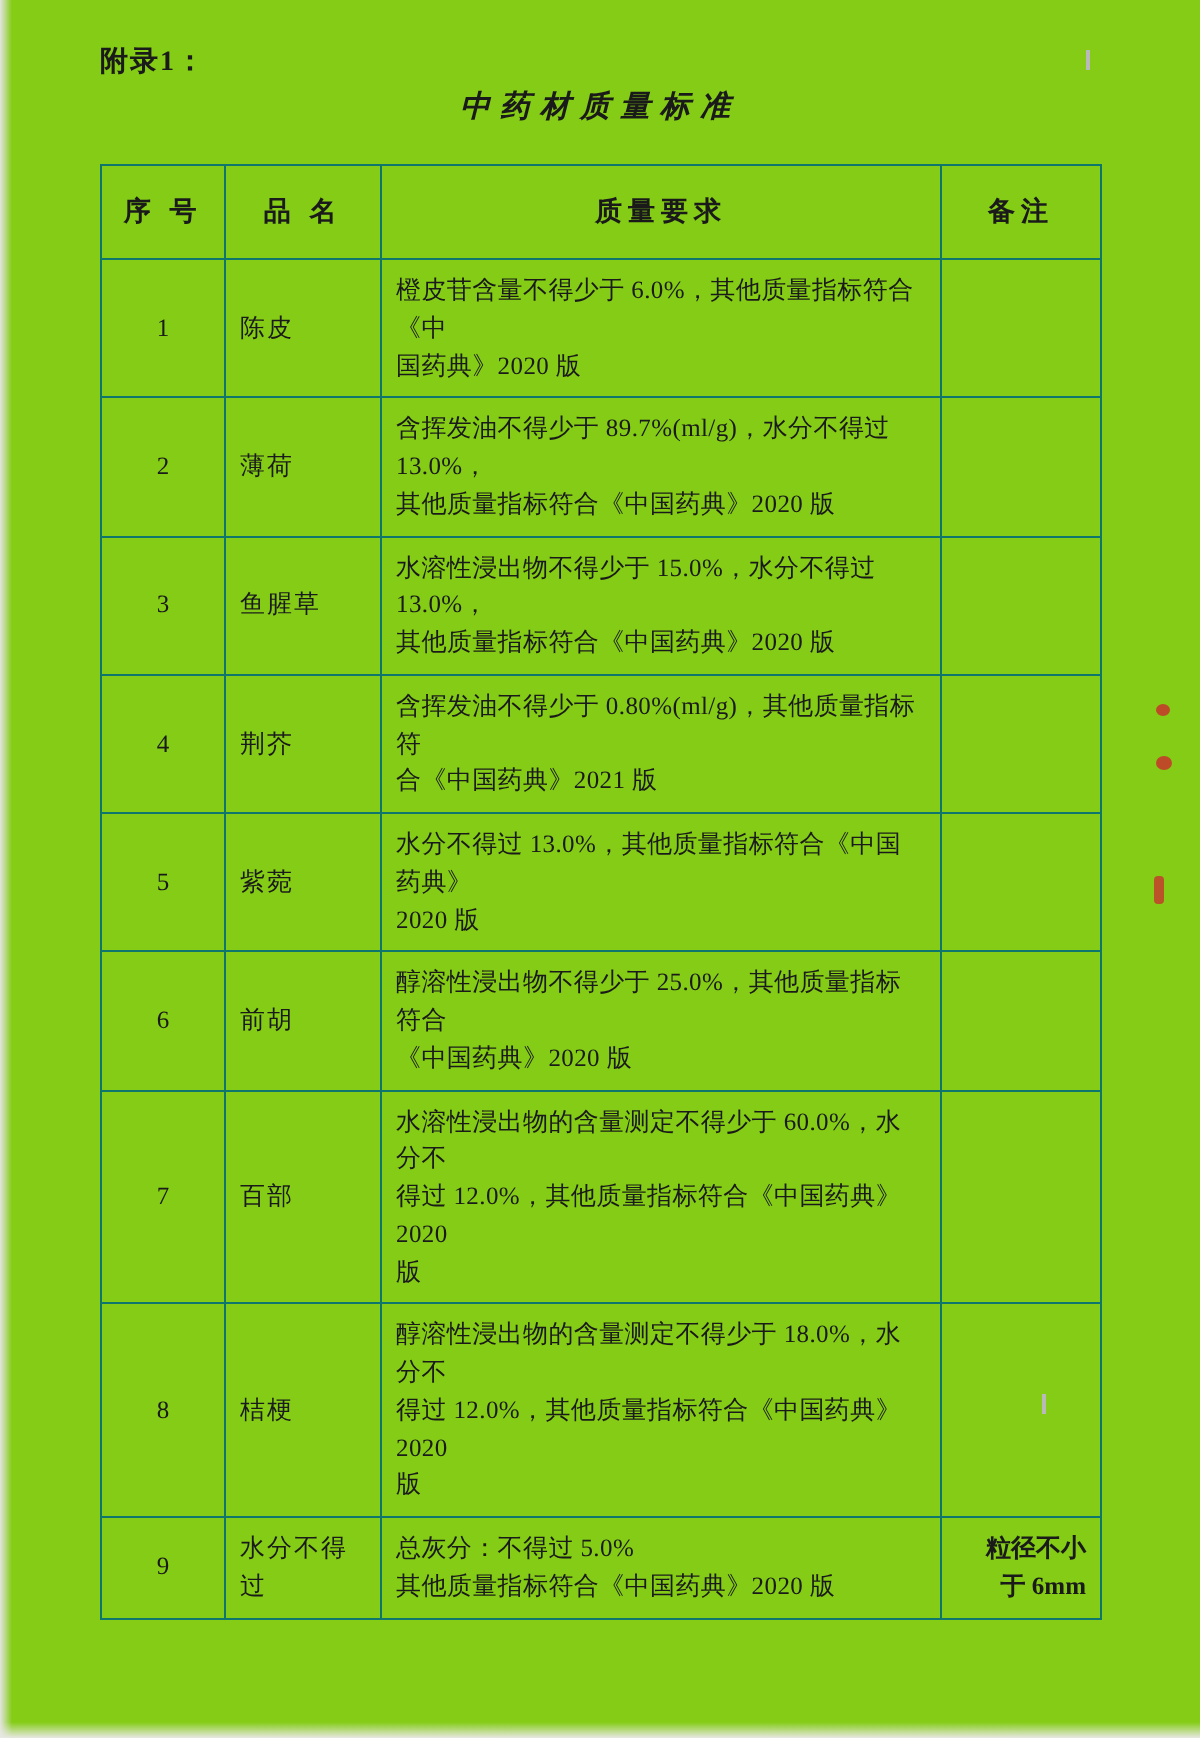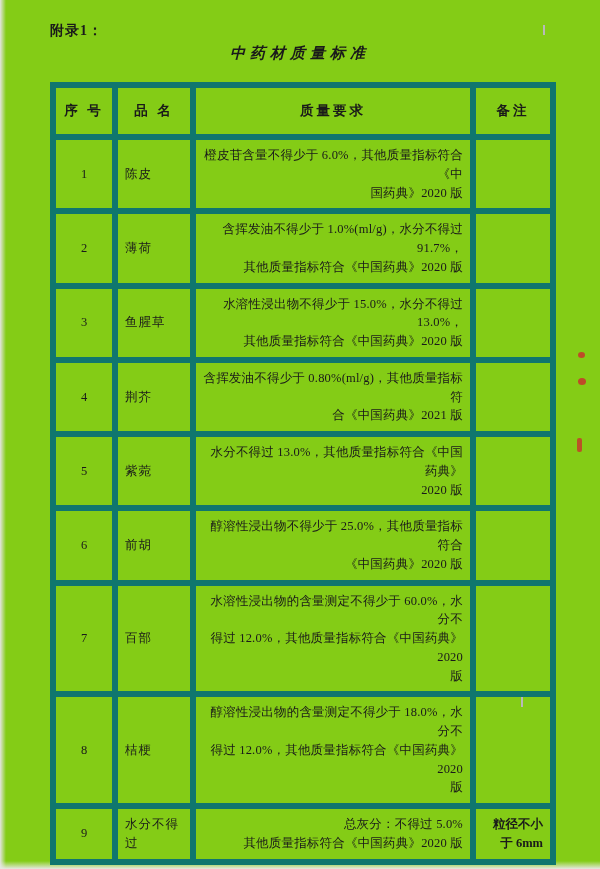--- a/index.html
+++ b/index.html
@@ -46,21 +46,21 @@
     top: 82px;
     width: 500px;
   }
   table.std {
     border-collapse: collapse;
     width: 100%;
     table-layout: fixed;
     background: transparent;
   }
   table.std th, table.std td {
-    border: 6px solid #0f766e;
+    border: 1px solid #0f766e;
     padding: 6px 7px;
     vertical-align: middle;
     font-size: 12.5px;
     line-height: 1.5;
   }
   table.std thead th {
     text-align: center;
     font-weight: bold;
     font-size: 13.5px;
     letter-spacing: 3px;
@@ -74,21 +74,21 @@
 
   td.cell-no {
     text-align: center;
     font-size: 12.5px;
   }
   td.cell-name {
     font-size: 13px;
     letter-spacing: 1px;
   }
   td.cell-req {
-    text-align: right;
+    text-align: left;
     font-size: 12.5px;
     letter-spacing: 0.2px;
   }
   td.cell-remark {
     text-align: right;
     font-size: 12.5px;
     padding-left: 8px;
     font-weight: bold;
   }
   td.cell-req .line, td.cell-remark .line {
@@ -162,21 +162,21 @@
           <td class="cell-req">
             <span class="line">橙皮苷含量不得少于 6.0%，其他质量指标符合《中</span>
             <span class="line">国药典》2020 版</span>
           </td>
           <td class="cell-remark"></td>
         </tr>
         <tr>
           <td class="cell-no">2</td>
           <td class="cell-name">薄荷</td>
           <td class="cell-req">
-            <span class="line">含挥发油不得少于 1.0%(ml/g)，水分不得过 91.7%，</span>
+            <span class="line">含挥发油不得少于 89.7%(ml/g)，水分不得过 13.0%，</span>
             <span class="line">其他质量指标符合《中国药典》2020 版</span>
           </td>
           <td class="cell-remark"></td>
         </tr>
         <tr>
           <td class="cell-no">3</td>
           <td class="cell-name">鱼腥草</td>
           <td class="cell-req">
             <span class="line">水溶性浸出物不得少于 15.0%，水分不得过 13.0%，</span>
             <span class="line">其他质量指标符合《中国药典》2020 版</span>

